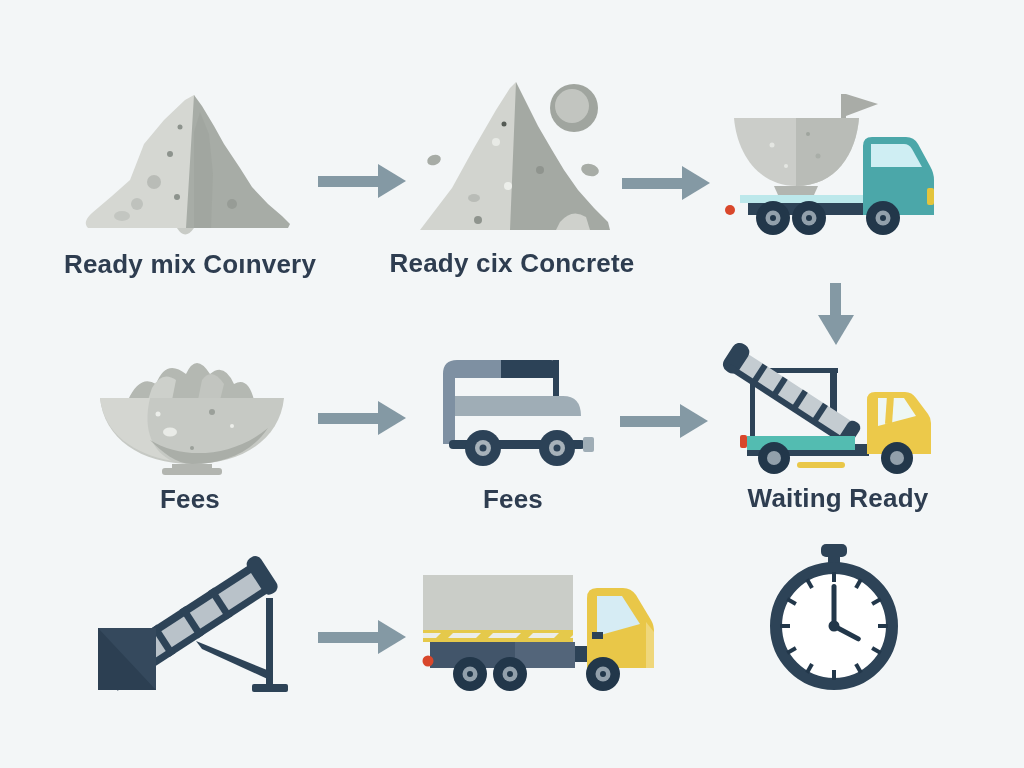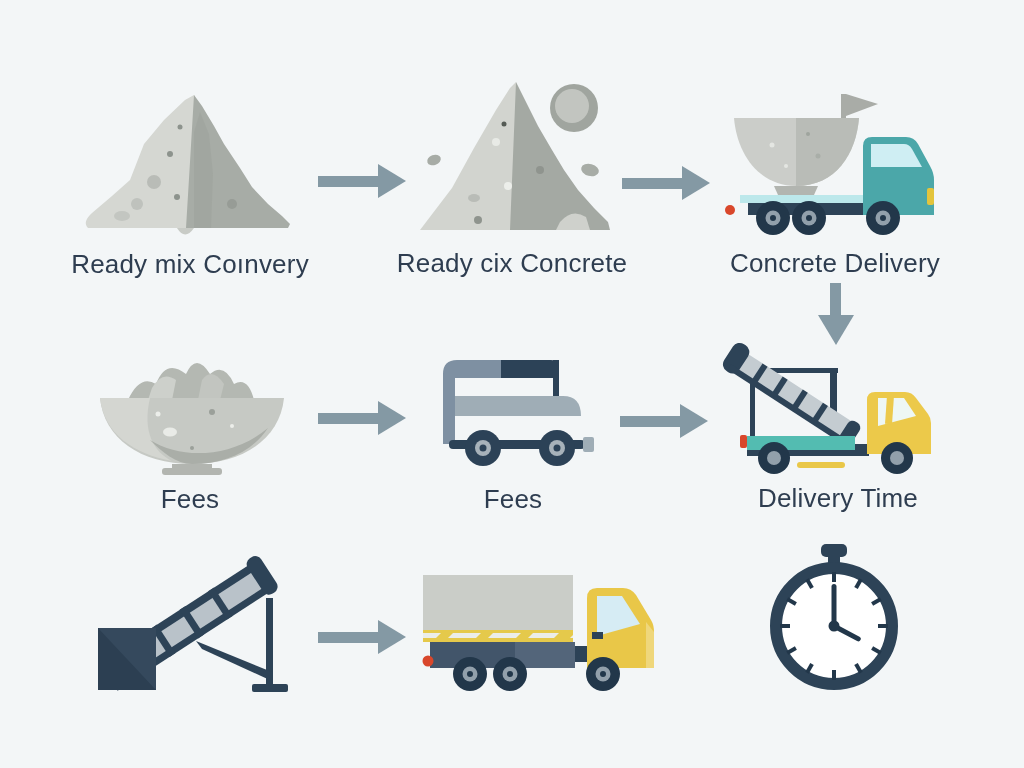--- a/index.html
+++ b/index.html
@@ -6,21 +6,21 @@
   .canvas{
     position:relative;width:1024px;height:768px;margin:0 auto;
     background:#f3f6f7;overflow:hidden;
     font-family:"Liberation Sans","DejaVu Sans",sans-serif;
   }
   .icon{position:absolute;}
   .icon svg{display:block;width:100%;height:100%;}
   .arrow{position:absolute;}
   .arrow svg{display:block;width:100%;height:100%;}
   .label{
-    position:absolute;text-align:center;font-weight:400;font-size:26px;
+    position:absolute;text-align:center;font-weight:700;font-size:26px;
     color:#2e3d50;letter-spacing:0.2px;white-space:nowrap;
   }
 </style>
 </head>
 <body>
 
 <div class="canvas">
 
   <div class="icon" style="left:82px;top:92px;width:220px;height:145px">
     <svg viewBox="0 0 220 145">
@@ -100,21 +100,20 @@
       <g fill="#22374a">
           <circle cx="53" cy="128" r="3"></circle>
           <circle cx="89" cy="128" r="3"></circle>
           <circle cx="163" cy="128" r="3"></circle>
         </g>
     </svg>
   </div>
 
   <div class="label" style="left:30px;top:249px;width:320px">Ready mix Coınvery</div>
   <div class="label" style="left:352px;top:248px;width:320px">Ready cix Concrete</div>
-  <div class="label" style="left:675px;top:248px;width:320px">Concrete Delivery</div>
 
   <div class="arrow" style="left:815px;top:283px;width:42px;height:64px">
     <svg viewBox="0 0 42 64">
         <rect x="15" y="0" width="11" height="34" fill="#8499a4"></rect>
         <polygon points="3,32 39,32 21,62" fill="#8499a4"></polygon>
       </svg>
   </div>
 
   <div class="icon" style="left:92px;top:340px;width:200px;height:135px">
     <svg viewBox="0 0 200 135">
@@ -192,21 +191,21 @@
       <rect x="174" y="57" width="7" height="27" fill="#ecc94a" transform="rotate(4 177 70)"></rect>
       <circle cx="62" cy="118" r="16" fill="#22374a"></circle>
         <circle cx="62" cy="118" r="7" fill="#92a0ab"></circle>
       <circle cx="185" cy="118" r="16" fill="#22374a"></circle>
         <circle cx="185" cy="118" r="7" fill="#92a0ab"></circle>
     </svg>
   </div>
 
   <div class="label" style="left:30px;top:484px;width:320px">Fees</div>
   <div class="label" style="left:353px;top:484px;width:320px">Fees</div>
-  <div class="label" style="left:678px;top:483px;width:320px">Delivery Time</div>
+  <div class="label" style="left:678px;top:483px;width:320px">Waiting Ready</div>
 
   <div class="icon" style="left:80px;top:548px;width:235px;height:150px">
     <svg viewBox="0 0 235 150">
       <rect x="186" y="50" width="7" height="90" fill="#2d4357"></rect>
       <polygon points="116,93 122,101 192,133 192,124" fill="#2d4357"></polygon>
       <rect x="172" y="136" width="36" height="8" rx="2" fill="#2d4357"></rect>
       <g transform="rotate(-33 40 128)">
         <rect x="30" y="112" width="185" height="24" rx="3" fill="#b9c2c9"></rect>
         <rect x="30" y="105" width="185" height="8" fill="#2d4357"></rect>
         <rect x="30" y="132" width="185" height="7" fill="#2d4357"></rect>

